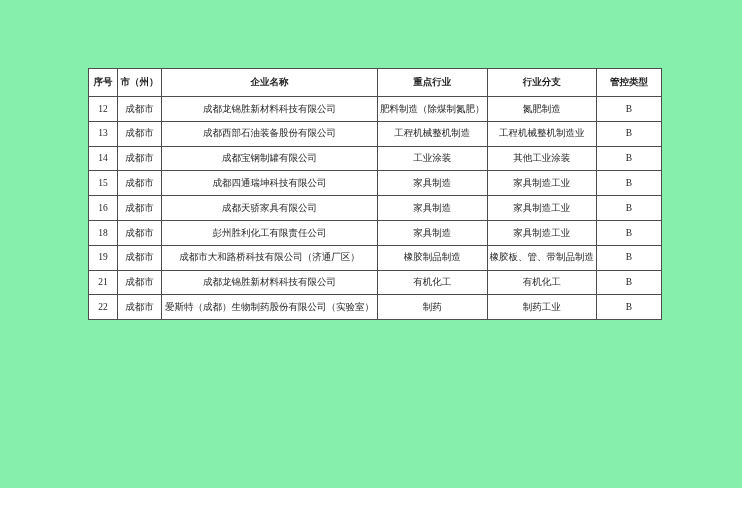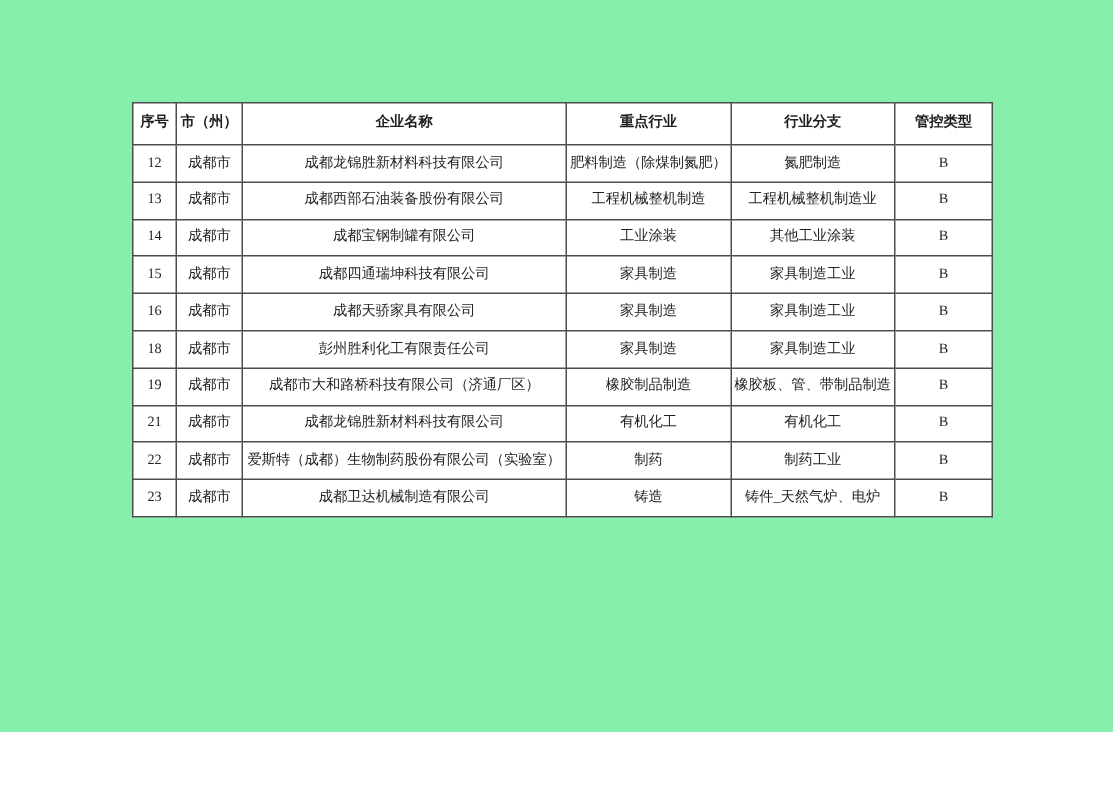--- a/index.html
+++ b/index.html
@@ -141,23 +141,15 @@
           <td>B</td>
         </tr>
         <tr>
           <td>22</td>
           <td>成都市</td>
           <td>爱斯特（成都）生物制药股份有限公司（实验室）</td>
           <td>制药</td>
           <td>制药工业</td>
           <td>B</td>
         </tr>
-        <tr>
-          <td>23</td>
-          <td>成都市</td>
-          <td>成都卫达机械制造有限公司</td>
-          <td>铸造</td>
-          <td>铸件_天然气炉、电炉</td>
-          <td>B</td>
-        </tr>
       </tbody>
   </table>
 </div>
 
 </body></html>

